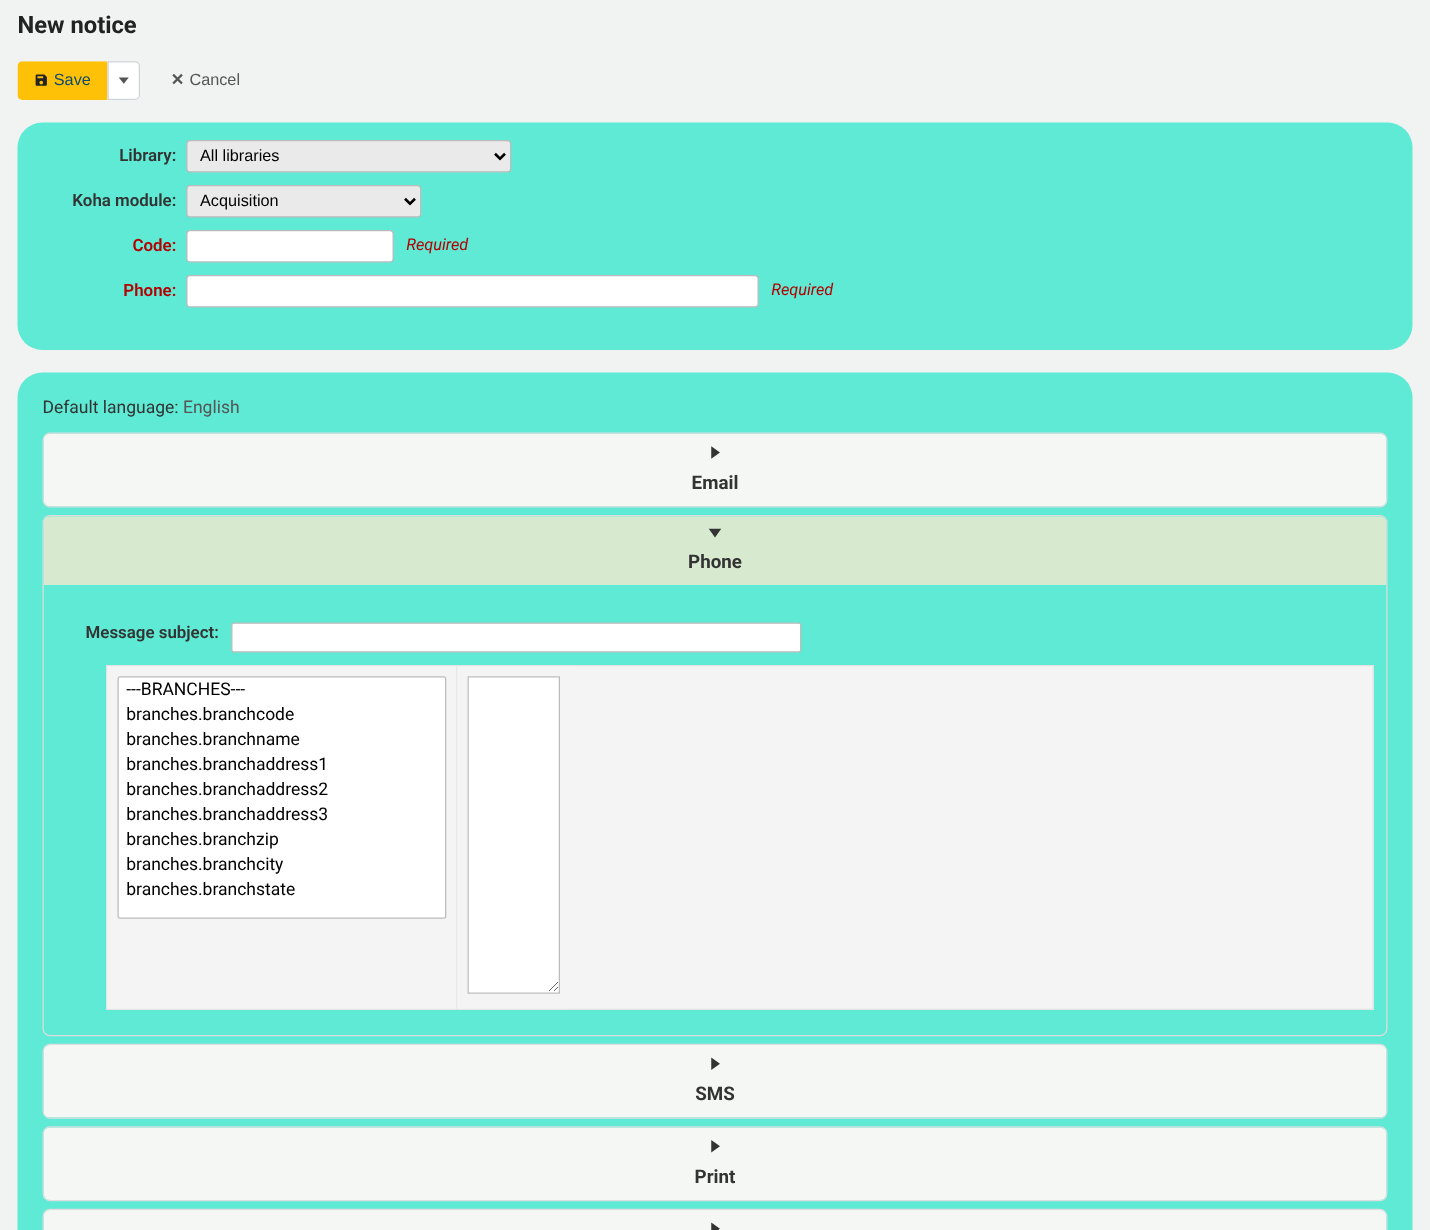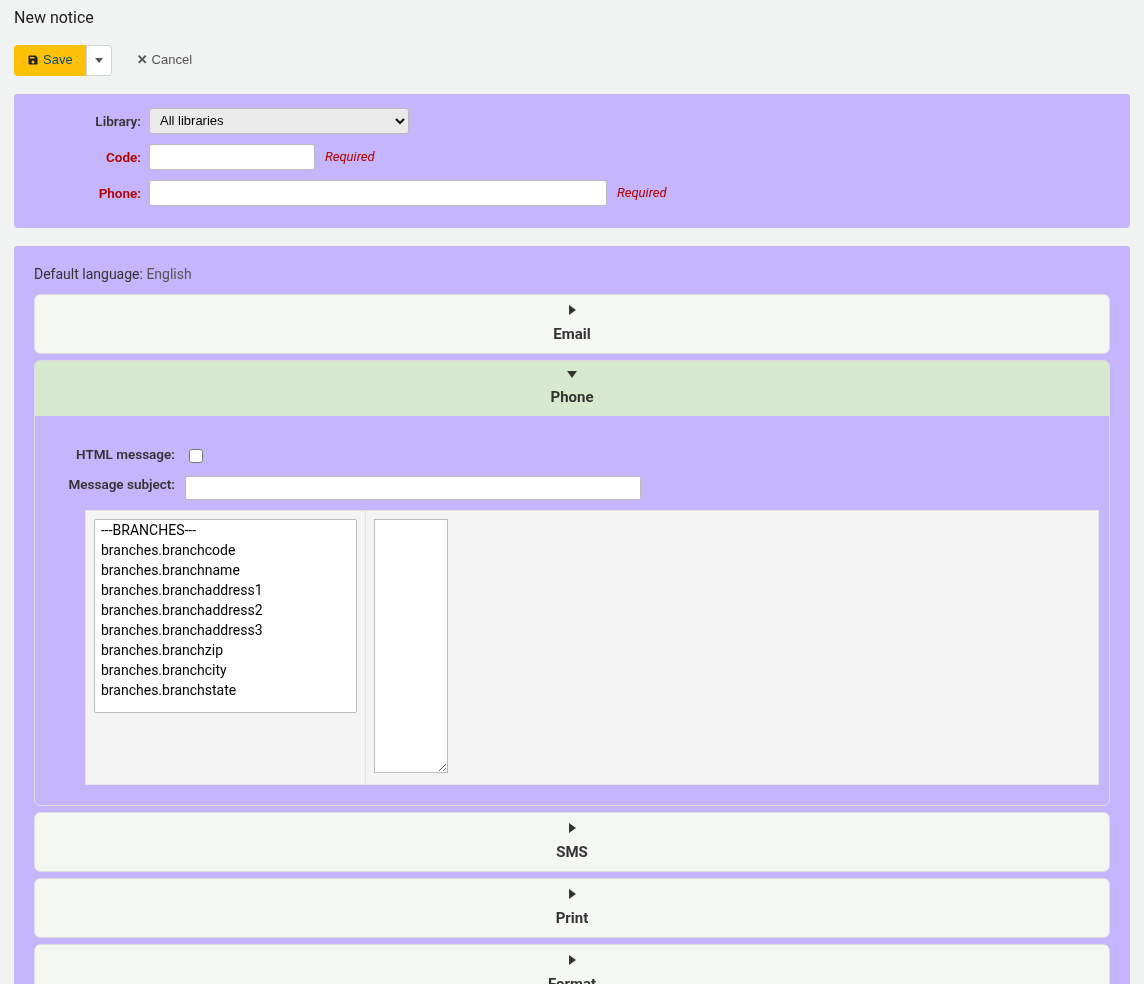--- a/index.html
+++ b/index.html
@@ -8,22 +8,22 @@
     padding: 0;
     font-family: -apple-system, BlinkMacSystemFont, "Segoe UI", Roboto, Arial, sans-serif;
     font-size: 14px;
     color: #333;
     background: #f1f2f2;
   }
   .page {
     padding: 4px 14px 14px 14px;
   }
   h1.page-title {
-    font-size: 16px;
-    font-weight: 400;
+    font-size: 19px;
+    font-weight: 700;
     margin: 4px 0 18px 0;
     color: #222;
   }
   .toolbar {
     display: flex;
     align-items: center;
     gap: 12px;
     margin-bottom: 18px;
   }
   .btn-group {
@@ -58,23 +58,23 @@
     background: transparent;
     color: #555;
   }
   .caret-down {
     width: 0; height: 0;
     border-left: 4px solid transparent;
     border-right: 4px solid transparent;
     border-top: 5px solid #555;
   }
   .panel {
-    background: #c4b5fd;
-    border-radius: 4px;
-    padding: 14px 20px 12px 20px;
+    background: #5eead4;
+    border-radius: 20px;
+    padding: 14px 20px 24px 20px;
     margin-bottom: 18px;
   }
   .form-row {
     display: flex;
     align-items: center;
     margin-bottom: 10px;
   }
   .form-row label {
     width: 115px;
     text-align: right;
@@ -277,20 +277,26 @@
   </div>
 
   <div class="panel">
     <div class="form-row">
       <label>Library:</label>
       <select class="sel-library">
         <option>All libraries</option>
       </select>
     </div>
     <div class="form-row">
+      <label>Koha module:</label>
+      <select class="sel-module">
+        <option>Acquisition</option>
+      </select>
+    </div>
+    <div class="form-row">
       <label class="required-label">Code:</label>
       <input type="text" class="inp-code" value="" style="">
       <span class="req-hint">Required</span>
     </div>
     <div class="form-row">
       <label class="required-label">Phone:</label>
       <input type="text" class="inp-name" value="" style="">
       <span class="req-hint">Required</span>
     </div>
   </div>
@@ -308,24 +314,20 @@
       </div>
     </div>
 
     <div class="accordion-item">
       <div class="accordion-header expanded">
         <span class="tri-down"></span>
         <span>Phone</span>
       </div>
       <div class="accordion-body">
         <div class="inner-fields">
-          <div class="inner-row">
-            <label>HTML message:</label>
-            <input type="checkbox" style="">
-          </div>
           <div class="inner-row">
             <label>Message subject:</label>
             <input type="text" class="inp-subject" value="" style="">
           </div>
           <div class="body-grid">
             <div class="col left">
               <select multiple="" class="field-list" size="9" id="field-list">
                   <option>---BRANCHES---</option>
                   <option>branches.branchcode</option>
                   <option>branches.branchname</option>

